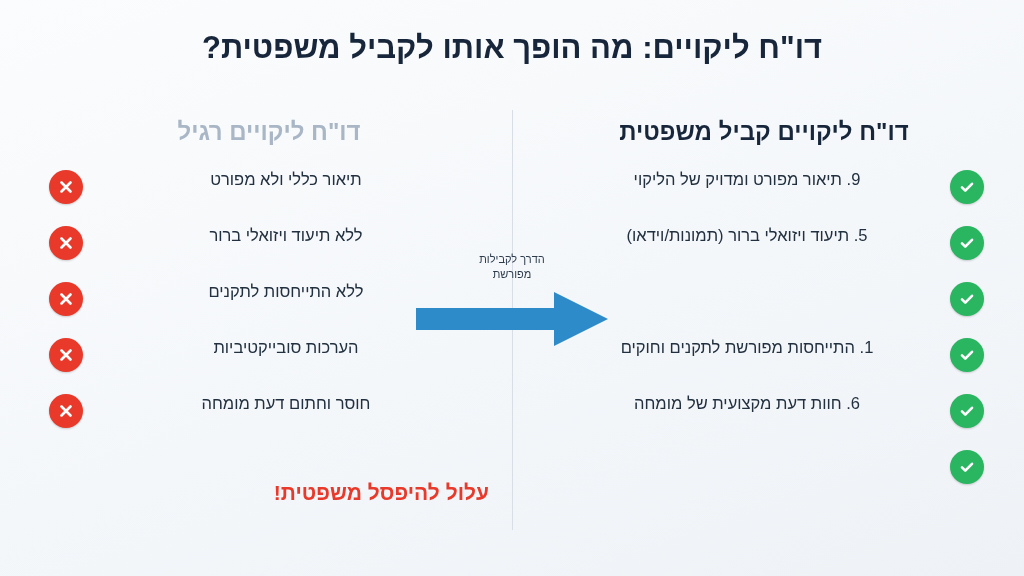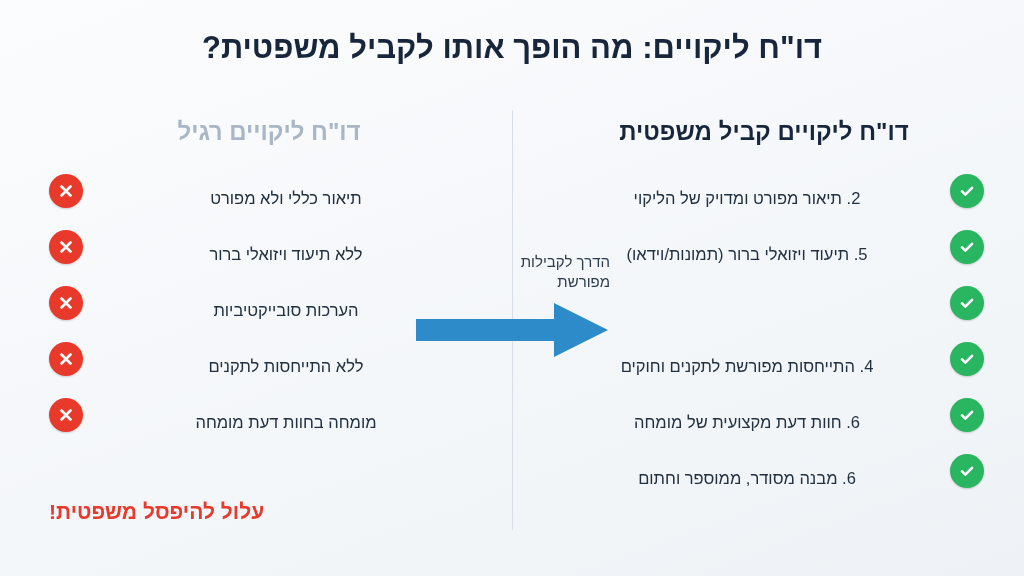--- a/index.html
+++ b/index.html
@@ -60,21 +60,21 @@
     font-size: 24px;
     font-weight: bold;
     margin-bottom: 24px;
   }
   .col-bad .col-head { color: #a9b6c6; }
   .col-good .col-head { color: #17263a; }
 
   .row {
     display: flex;
     flex-direction: row;
-    align-items: flex-end;
+    align-items: flex-start;
     justify-content: flex-start;
     margin-bottom: 18px;
     height: 38px;
   }
   .row .badge {
     flex: 0 0 auto;
     width: 34px;
     height: 34px;
     border-radius: 50%;
     display: flex;
@@ -93,42 +93,42 @@
     padding: 0 14px;
     white-space: nowrap;
     overflow: hidden;
   }
   
   .col-bad .row { flex-direction: row-reverse; }
   .col-bad .row .txt { text-align: center; }
 
   .footer-note {
     position: absolute;
-    top: 500px;
+    top: 481px;
     width: 440px;
-    text-align: left;
+    text-align: right;
     font-size: 21px;
     font-weight: bold;
     direction: rtl;
   }
   .footer-bad { right: 535px; color: #e8392a; }
   .footer-good { right: 40px; color: #2ab560; }
 
   
   .arrow-wrap {
     position: absolute;
     top: 252px;
     left: 414px;
     width: 196px;
     height: 110px;
     direction: rtl;
   }
   .arrow-label {
-    text-align: right;
-    font-size: 15px;
+    text-align: center;
+    font-size: 11px;
     color: #2d3b4b;
     line-height: 1.35;
     margin-bottom: 8px;
   }
   .arrow-svg { display: block; margin: 0 auto; }
 </style>
 </head>
 <body>
 
 <div class="slide">
@@ -157,52 +157,52 @@
       </span>
       <span class="txt">ללא תיעוד ויזואלי ברור</span>
     </div>
 
     <div class="row">
       <span class="badge bad">
         <svg width="18" height="18" viewBox="0 0 18 18">
             <path d="M4.5 4.5 L13.5 13.5 M13.5 4.5 L4.5 13.5" stroke="#ffffff" stroke-width="2.6" stroke-linecap="round"></path>
           </svg>
       </span>
+      <span class="txt">ללא התייחסות לתקנים</span>
+    </div>
+
+    <div class="row">
+      <span class="badge bad">
+        <svg width="18" height="18" viewBox="0 0 18 18">
+            <path d="M4.5 4.5 L13.5 13.5 M13.5 4.5 L4.5 13.5" stroke="#ffffff" stroke-width="2.6" stroke-linecap="round"></path>
+          </svg>
+      </span>
       <span class="txt">הערכות סובייקטיביות</span>
     </div>
 
     <div class="row">
       <span class="badge bad">
         <svg width="18" height="18" viewBox="0 0 18 18">
             <path d="M4.5 4.5 L13.5 13.5 M13.5 4.5 L4.5 13.5" stroke="#ffffff" stroke-width="2.6" stroke-linecap="round"></path>
           </svg>
       </span>
-      <span class="txt">ללא התייחסות לתקנים</span>
-    </div>
-
-    <div class="row">
-      <span class="badge bad">
-        <svg width="18" height="18" viewBox="0 0 18 18">
-            <path d="M4.5 4.5 L13.5 13.5 M13.5 4.5 L4.5 13.5" stroke="#ffffff" stroke-width="2.6" stroke-linecap="round"></path>
-          </svg>
-      </span>
-      <span class="txt">מומחה בחוות דעת מומחה</span>
+      <span class="txt">חוסר וחתום דעת מומחה</span>
     </div>
   </div>
 
   <div class="col col-good">
     <div class="col-head">דו"ח ליקויים קביל משפטית</div>
 
     <div class="row">
       <span class="badge good">
         <svg width="18" height="18" viewBox="0 0 18 18">
             <path d="M4 9.3 L7.3 12.6 L14 5.8" stroke="#ffffff" stroke-width="2.6" fill="none" stroke-linecap="round" stroke-linejoin="round"></path>
           </svg>
       </span>
-      <span class="txt">2. תיאור מפורט ומדויק של הליקוי</span>
+      <span class="txt">9. תיאור מפורט ומדויק של הליקוי</span>
     </div>
 
     <div class="row">
       <span class="badge good">
         <svg width="18" height="18" viewBox="0 0 18 18">
             <path d="M4 9.3 L7.3 12.6 L14 5.8" stroke="#ffffff" stroke-width="2.6" fill="none" stroke-linecap="round" stroke-linejoin="round"></path>
           </svg>
       </span>
       <span class="txt">5. תיעוד ויזואלי ברור (תמונות/וידאו)</span>
     </div>
@@ -214,39 +214,38 @@
           </svg>
       </span>
     </div>
 
     <div class="row">
       <span class="badge good">
         <svg width="18" height="18" viewBox="0 0 18 18">
             <path d="M4 9.3 L7.3 12.6 L14 5.8" stroke="#ffffff" stroke-width="2.6" fill="none" stroke-linecap="round" stroke-linejoin="round"></path>
           </svg>
       </span>
-      <span class="txt">4. התייחסות מפורשת לתקנים וחוקים</span>
+      <span class="txt">1. התייחסות מפורשת לתקנים וחוקים</span>
     </div>
 
     <div class="row">
       <span class="badge good">
         <svg width="18" height="18" viewBox="0 0 18 18">
             <path d="M4 9.3 L7.3 12.6 L14 5.8" stroke="#ffffff" stroke-width="2.6" fill="none" stroke-linecap="round" stroke-linejoin="round"></path>
           </svg>
       </span>
       <span class="txt">6. חוות דעת מקצועית של מומחה</span>
     </div>
 
     <div class="row">
       <span class="badge good">
         <svg width="18" height="18" viewBox="0 0 18 18">
             <path d="M4 9.3 L7.3 12.6 L14 5.8" stroke="#ffffff" stroke-width="2.6" fill="none" stroke-linecap="round" stroke-linejoin="round"></path>
           </svg>
       </span>
-      <span class="txt">6. מבנה מסודר, ממוספר וחתום</span>
     </div>
   </div>
 
   <div class="arrow-wrap">
     <div class="arrow-label">
       <span>הדרך לקבילות</span><br>
       <span>מפורשת</span>
     </div>
     <svg class="arrow-svg" width="196" height="58" viewBox="0 0 196 58">
       <path d="M2 18 H140 V2 L194 29 L140 56 V40 H2 Z" fill="#2e8bc9"></path>

